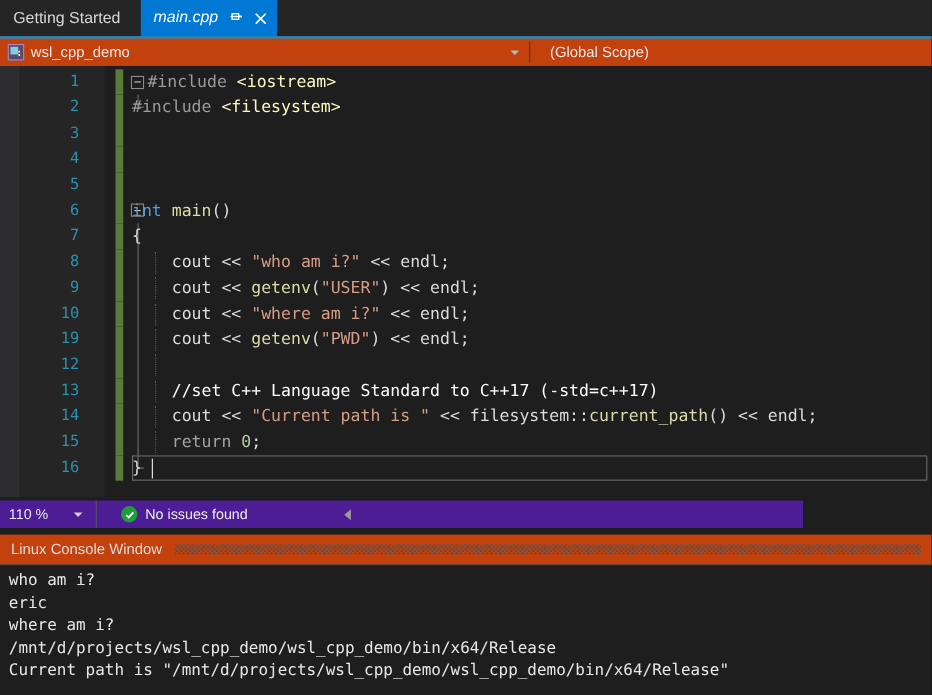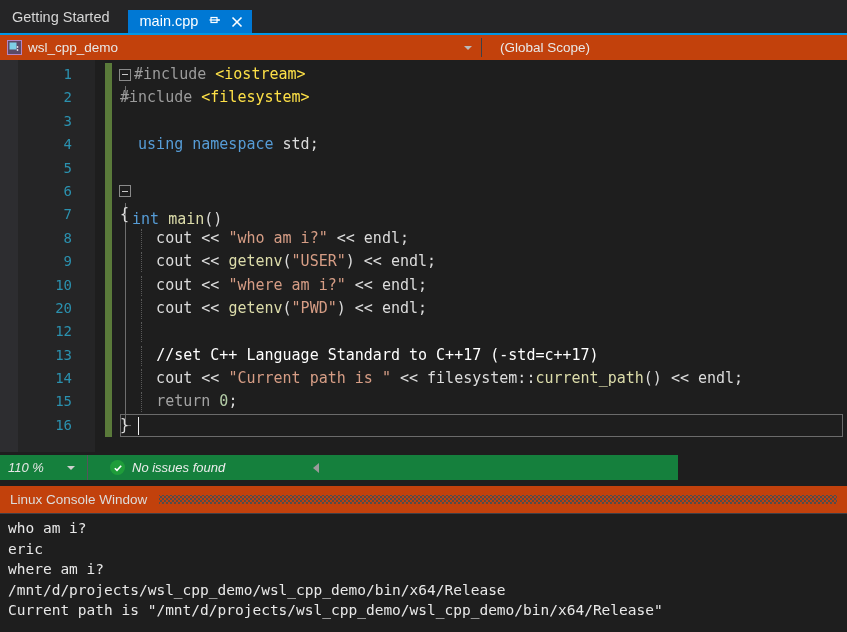--- a/index.html
+++ b/index.html
@@ -23,21 +23,21 @@
   }
   .tab {
     height:32px; display:flex; align-items:center;
     padding:0 12px; font-size:14.5px; box-sizing:border-box;
     white-space:nowrap;
     text-align:center;
   }
   .tab.inactive { color:#d6d6d6; background:#252526; padding-left:12px; padding-right:18px;}
   .tab.active {
     background:#0078d4; color:#ffffff;
-    padding:0 8px 0 12px; gap:9px; height:23px;
+    padding:0 8px 0 12px; gap:9px; height:33px;font-style:italic;
   }
   .tab-label { line-height:1; }
   .tab-icon { width:14px; height:14px; display:flex; align-items:center; justify-content:center; }
   .tab-icon svg { display:block; }
 
   
   .navbar {
     position:absolute; left:0; top:33px; width:847px; height:27px;
     background:#c2410c;
     border-top:2px solid #0097e6;
@@ -83,21 +83,21 @@
   .code {
     position:absolute; left:120px; top:0; line-height:23.4px;
     font-family:"DejaVu Sans Mono", monospace; font-size:15px;
     white-space:pre; color:#dcdcdc;
   }
   .kw   { color:#569cd6; }
   .kwp  { color:#a3a3a3; }
   .str  { color:#d69d85; }
   .cmt  { color:#ffffff; }
   .pp   { color:#9b9b9b; }
-  .inc  { color:#fde047; }
+  .inc  { color:#fef9c3; }
   .fn   { color:#dcdcaa; }
   .pl   { color:#dcdcdc; }
   .num  { color:#b5cea8; }
 
   
   .fold {
     position:absolute; left:119px; top:5.5px; width:12px; height:12px;
     border:1px solid #8a8a8a; box-sizing:border-box;
     background:#1e1e1e;
   }
@@ -112,22 +112,22 @@
   .curline {
     position:absolute; left:120px; top:0px; width:723px; height:23.4px;
     border:1px solid #6b6b6b; box-sizing:border-box;
   }
   .caret {
     position:absolute; left:138px; top:3px; width:1px; height:18px; background:#f0f0f0;
   }
 
   
   .statusbar {
-    position:absolute; left:0; top:455px; width:678px; height:25px;
-    background:#15803d; display:flex; align-items:center;font-style:italic;
+    position:absolute; left:0; top:455px; width:730px; height:25px;
+    background:#4c1d95; display:flex; align-items:center;
   }
   .zoom-box {
     width:88px; height:25px; box-sizing:border-box;
     border-right:1px solid #55555a;
     display:flex; align-items:center; position:relative;
     padding-left:8px;
   }
   .zoom-val { font-size:13px; color:#e6e6e6; }
   .zoom-caret {
     position:absolute; right:12px; top:50%; margin-top:-2px; width:0;height:0;
@@ -234,32 +234,31 @@
           <div class="code"><span class="pp">#include </span><span class="inc">&lt;filesystem&gt;</span></div>
         </div>
         <div class="row">
           <div class="lineno">3</div>
           <div class="changebar"></div>
           <div class="code"></div>
         </div>
         <div class="row">
           <div class="lineno">4</div>
           <div class="changebar"></div>
-          <div class="code"><span class="pl">  </span><span class="kw">using</span><span class="pl"> </span><span class="kw">namespace</span><span class="pl"> std;</span></div>
         </div>
         <div class="row">
           <div class="lineno">5</div>
           <div class="changebar"></div>
           <div class="code"></div>
         </div>
         <div class="row">
           <div class="lineno">6</div>
           <div class="changebar"></div>
           <div class="fold"></div>
-          <div class="code" style="left: 132px; margin-top: 28px;"><span class="kw">int</span><span class="pl"> </span><span class="fn">main</span><span class="pl">()</span></div>
+          <div class="code" style="left: 120px;"><span class="kw">int</span><span class="pl"> </span><span class="fn">main</span><span class="pl">()</span></div>
         </div>
         <div class="row">
           <div class="lineno">7</div>
           <div class="changebar"></div>
           <div class="vline"></div>
           <div class="code"><span class="pl">{</span></div>
         </div>
         <div class="row">
           <div class="lineno">8</div>
           <div class="changebar"></div>
@@ -275,21 +274,21 @@
           <div class="code"><span class="pl">    cout &lt;&lt; </span><span class="fn">getenv</span><span class="pl">(</span><span class="str">"USER"</span><span class="pl">) &lt;&lt; endl;</span></div>
         </div>
         <div class="row">
           <div class="lineno">10</div>
           <div class="changebar"></div>
           <div class="vline"></div>
           <div class="guide"></div>
           <div class="code"><span class="pl">    cout &lt;&lt; </span><span class="str">"where am i?"</span><span class="pl"> &lt;&lt; endl;</span></div>
         </div>
         <div class="row">
-          <div class="lineno">20</div>
+          <div class="lineno">19</div>
           <div class="changebar"></div>
           <div class="vline"></div>
           <div class="guide"></div>
           <div class="code"><span class="pl">    cout &lt;&lt; </span><span class="fn">getenv</span><span class="pl">(</span><span class="str">"PWD"</span><span class="pl">) &lt;&lt; endl;</span></div>
         </div>
         <div class="row">
           <div class="lineno">12</div>
           <div class="changebar"></div>
           <div class="vline"></div>
           <div class="guide"></div>

